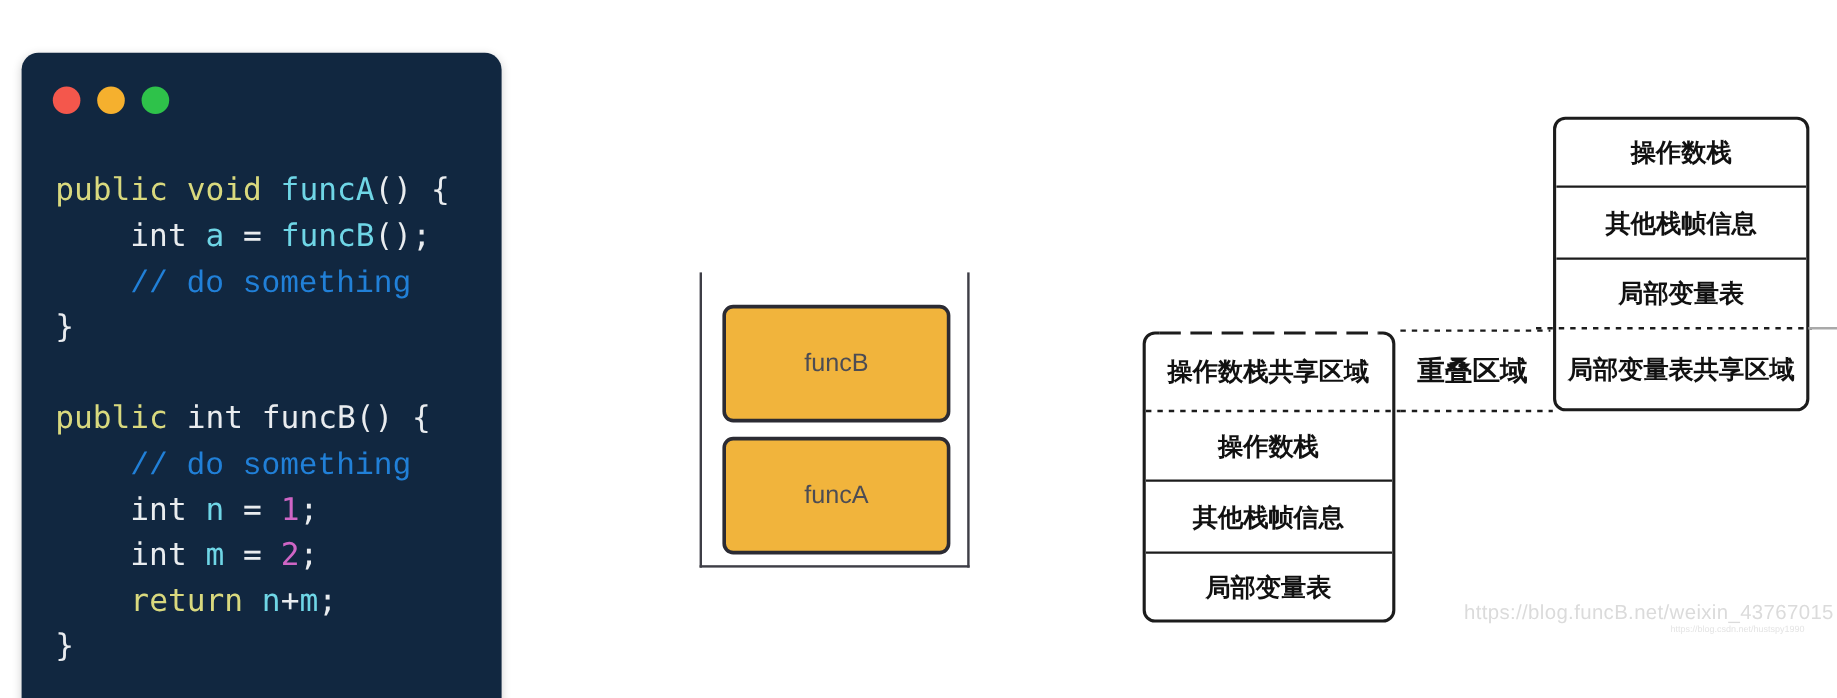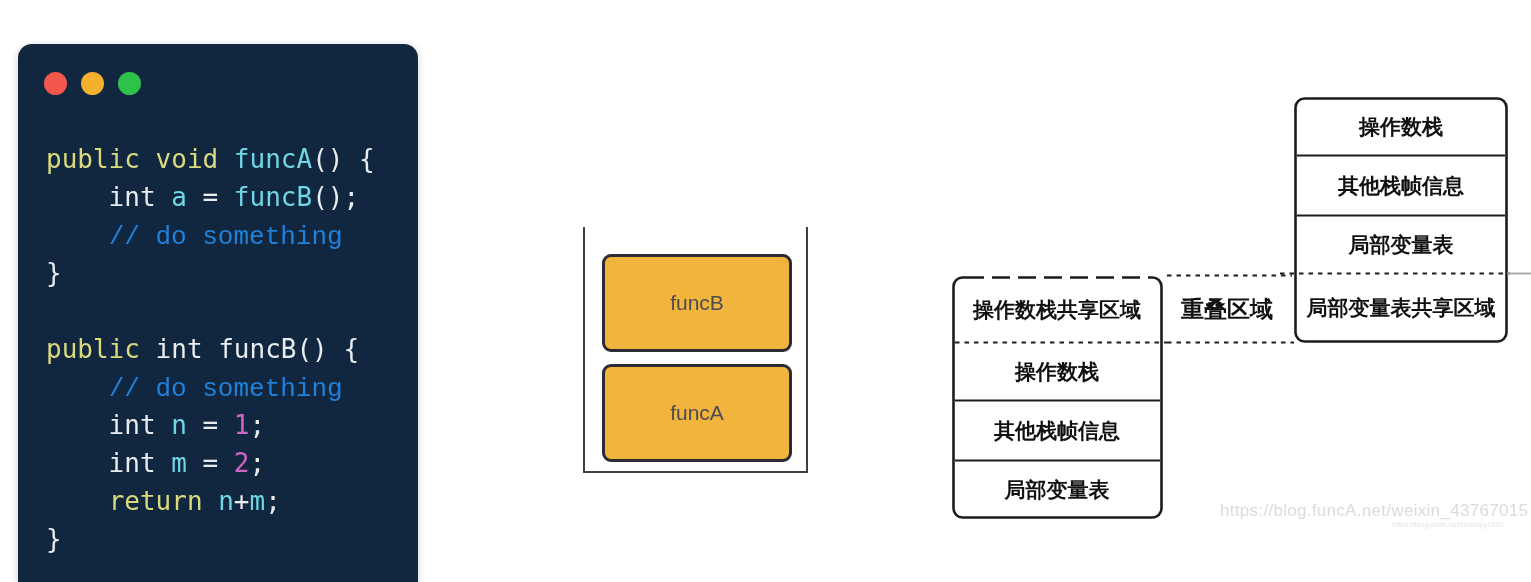--- a/index.html
+++ b/index.html
@@ -130,14 +130,14 @@
   <text class="cn-label" x="127" y="294">操作数栈</text>
   <text class="cn-label" x="127" y="353">其他栈帧信息</text>
   <text class="cn-label" x="127" y="412">局部变量表</text>
 
   <line class="divider-dashed" x1="237" y1="190.5" x2="362" y2="190.5"></line>
   <line class="divider-dashed" x1="237" y1="257.5" x2="364" y2="257.5"></line>
 
   <text class="cn-label cn-label-big" x="297" y="232">重叠区域</text>
 </svg>
 
-<div class="watermark-main">https://blog.funcA.net/weixin_43767015</div>
+<div class="watermark-main">https://blog.funcB.net/weixin_43767015</div>
 <div class="watermark-small">https://blog.csdn.net/hustspy1990</div>
 
 </body></html>

